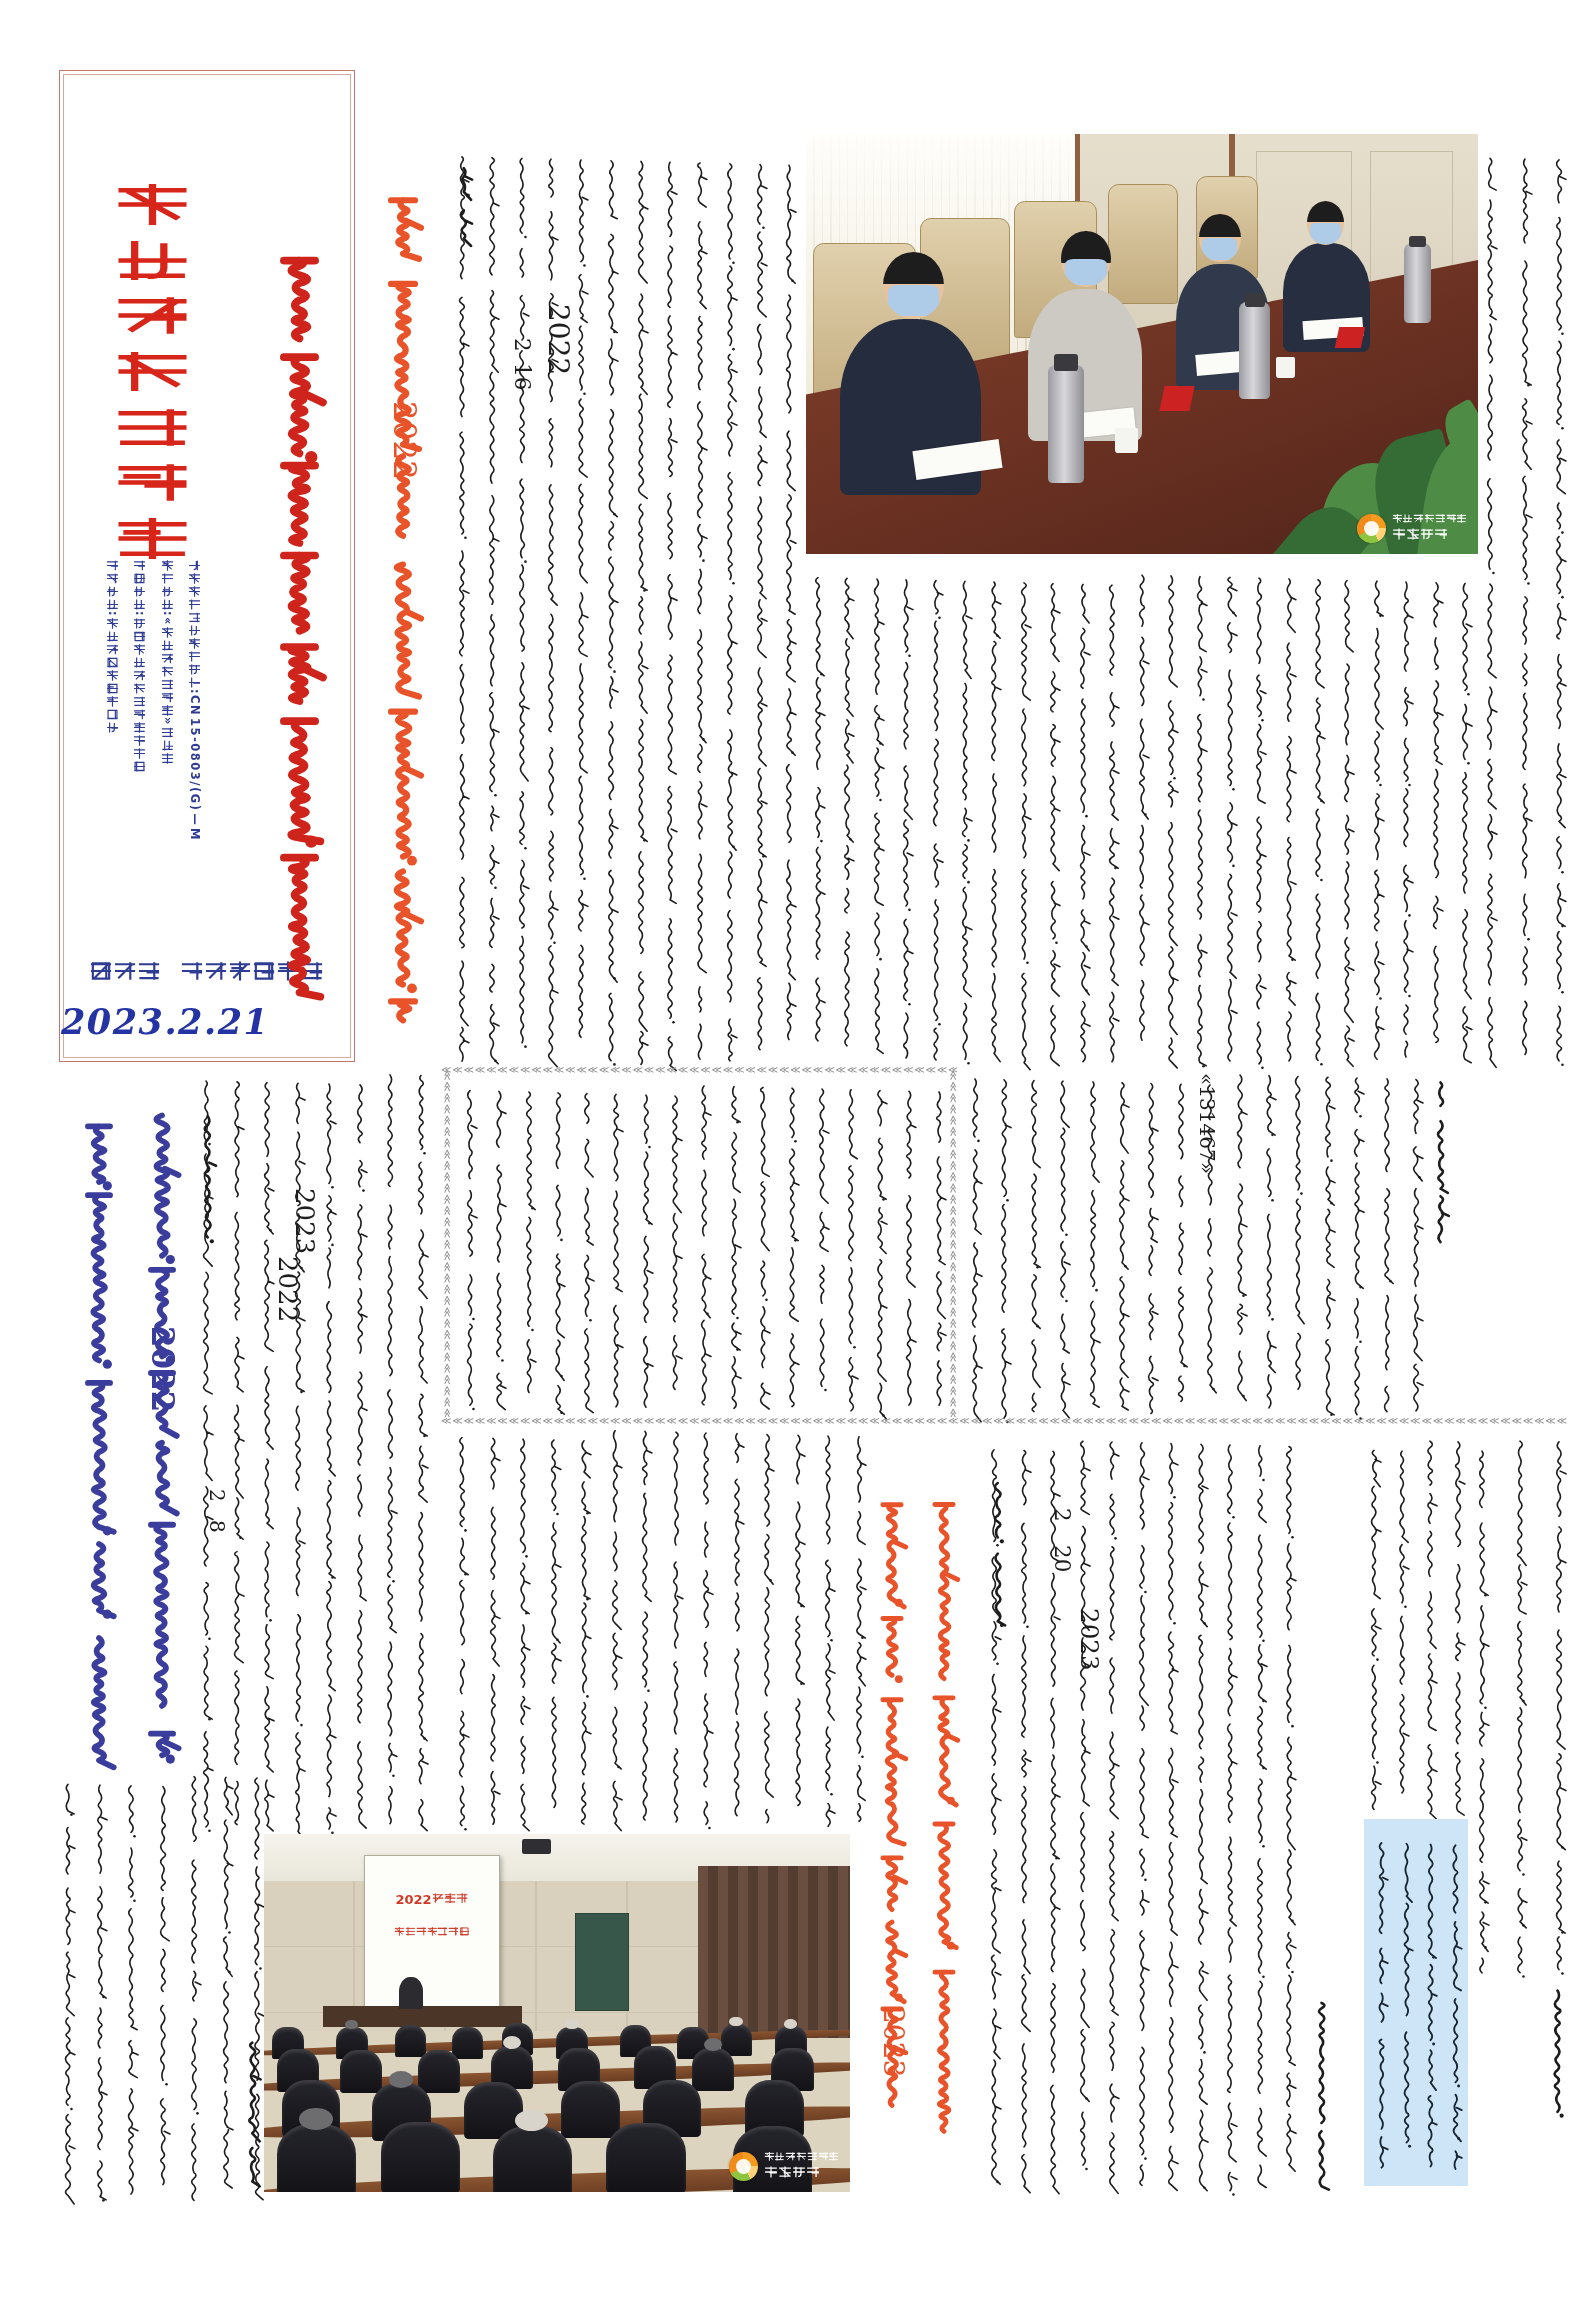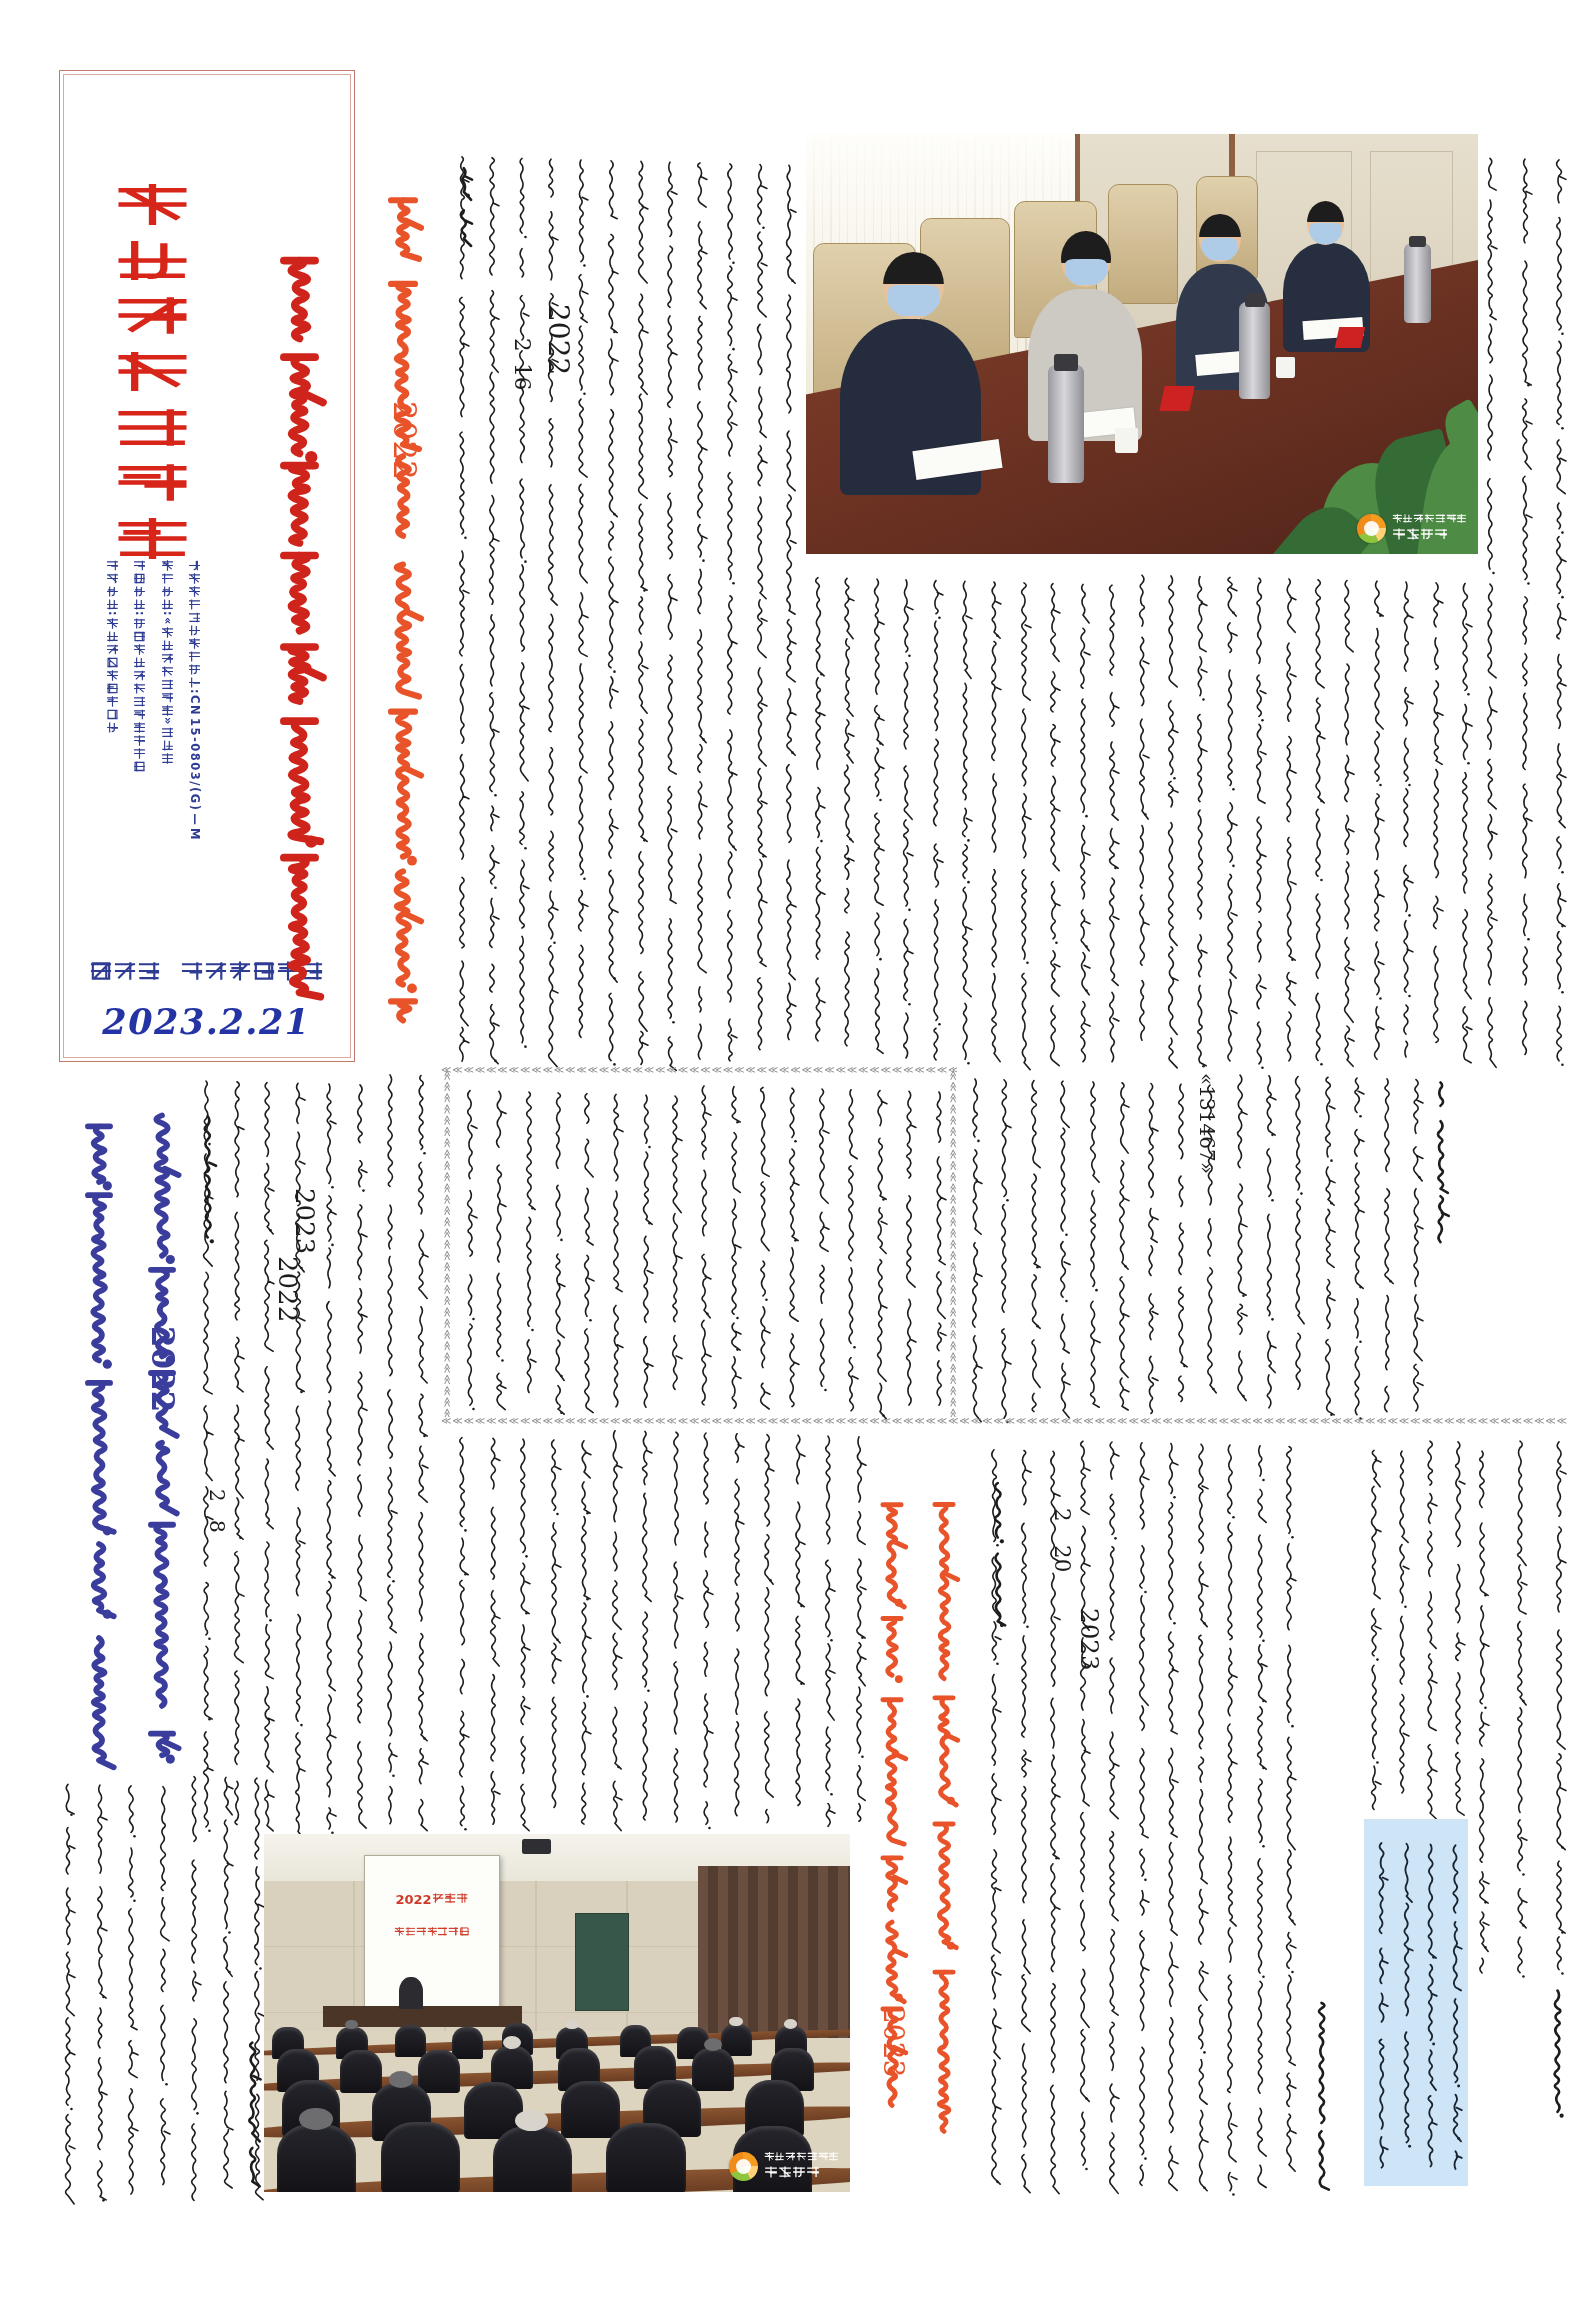--- a/index.html
+++ b/index.html
@@ -13,21 +13,21 @@
   .chev{position:absolute;font-size:10px;letter-spacing:0.8px;line-height:1;white-space:nowrap;overflow:hidden;}
   .chev-v{transform:rotate(90deg);transform-origin:0 0;}
   
   #mastbox{left:59px;top:70px;width:294px;height:990px;border:1.5px solid #c4786c;}
   #mastbox .inner{position:absolute;left:3.1px;top:3.1px;right:3.1px;bottom:3.1px;border:0.8px solid #d8a99f;}
   #cntitle{left:112px;top:177px;width:86px;color:#d8251a;line-height:0;}
   #cntitle .fx{margin:2.3px 0;}
   .pubcol{position:absolute;top:559px;height:335px;width:23px;writing-mode:vertical-rl;text-orientation:mixed;
           font-size:11.5px;letter-spacing:1.5px;color:#2e3c94;font-weight:bold;line-height:23px;}
   #issue{left:61px;top:958px;width:291px;text-align:center;color:#2e3c94;font-size:25px;font-weight:bold;}
-  #dateline{left:61px;top:1001px;width:291px;text-align:center;color:#2434a4;font-size:35px;font-weight:bold;
+  #dateline{left:61px;top:1001px;width:291px;color:#2434a4;font-size:35px;font-weight:bold;
             font-style:italic;font-family:"DejaVu Serif","Liberation Serif",serif;letter-spacing:1.5px;}
   
   .photo{position:absolute;overflow:hidden;}
   #photo1{left:806px;top:134px;width:672px;height:420px;background:#ddd5c2;}
   #photo2{left:264px;top:1834px;width:586px;height:358px;background:#dcd4bf;}
   .wm{position:absolute;right:10.8px;bottom:10.8px;display:flex;align-items:center;gap:6.1px;}
   .wm .logo{width:29px;height:29px;border-radius:50%;
        background:conic-gradient(#f59b1e 0 90deg,#ffd27a 90deg 150deg,#8fc43e 150deg 240deg,#f08a18 240deg 360deg);
        position:relative;box-shadow:0 0 2.3px rgba(0,0,0,.35);}
   .wm .logo:after{content:"";position:absolute;left:7px;top:7px;width:15.4px;height:15.4px;border-radius:50%;background:rgba(255,255,255,.92);}

